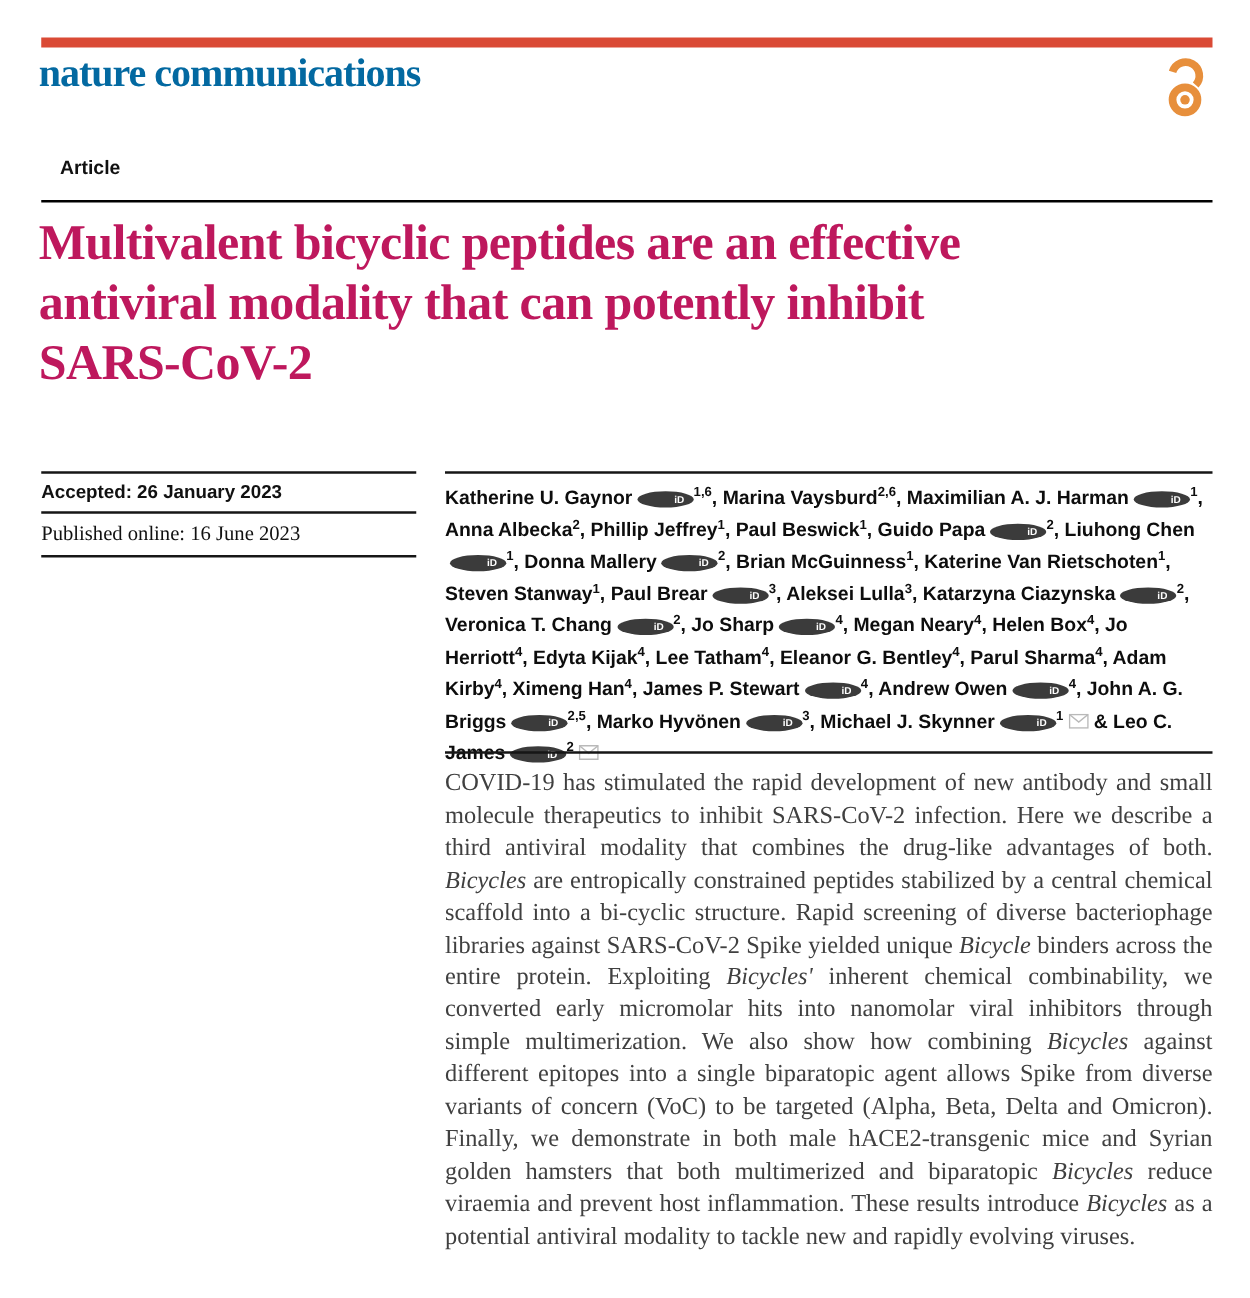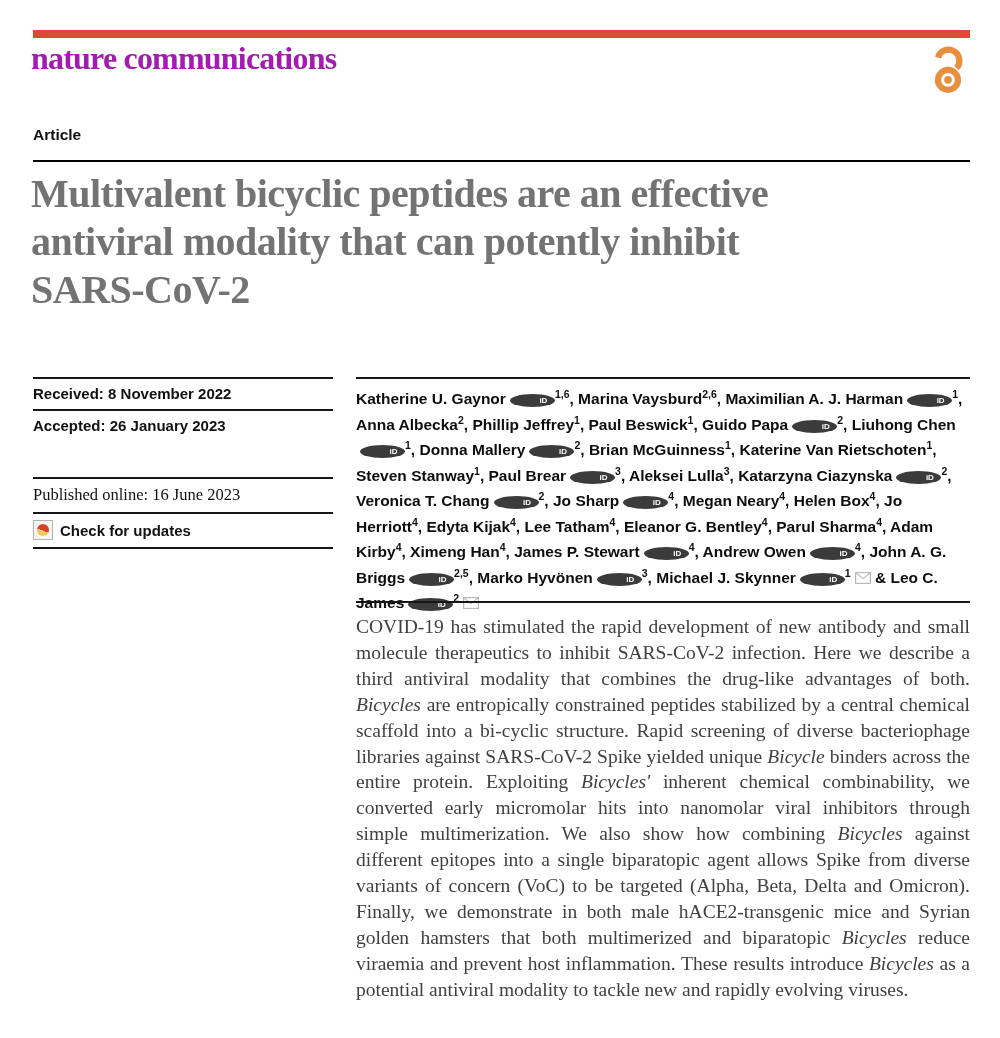--- a/index.html
+++ b/index.html
@@ -3,38 +3,38 @@
 <meta charset="utf-8">
 <style>
   html,body { margin:0; padding:0; background:#ffffff; }
   .page {
     position:relative; width:1000px; height:1038px; background:#fff;
     font-family:"Liberation Sans", sans-serif; color:#131313; overflow:hidden;
   }
   .redbar { position:absolute; left:33px; right:30px; top:30px; height:8px; background:var(--brand-red,#da4a35); }
   .journal {
     position:absolute; left:31px; top:40px;
-    font-family:"Liberation Serif", serif; font-weight:700; font-size:32px; letter-spacing:-0.8px; color:#a21caf;
+    font-family:"Liberation Serif", serif; font-weight:700; font-size:32px; letter-spacing:-0.8px; color:#0369a1;
   }
   .oa-icon { position:absolute; right:33px; top:42px; color:var(--oa-orange,#e78f3c); }
   .meta-row {
-    position:absolute; left:33px; right:30px; top:126px;
+    position:absolute; left:48px; right:30px; top:126px;
     display:flex; justify-content:space-between; align-items:flex-start;
   }
   .article-label { font-weight:700; font-size:15.5px; color:#111; }
   .doi-link { font-size:14px; color:var(--doi-blue,#2e6da4); text-decoration:none; }
   .rule-title { position:absolute; left:33px; right:30px; top:160px; border-top:2px solid #000; }
   .title {
     position:absolute; left:31px; top:170px; width:948px;
     font-family:"Liberation Serif", serif; font-weight:700; font-size:40px; line-height:48px;
-    letter-spacing:-0.5px; color:#737373; white-space:pre-line;
+    letter-spacing:-0.5px; color:#be185d; white-space:pre-line;
   }
   .leftcol { position:absolute; left:33px; top:377px; width:300px; border-bottom:2px solid #161616; }
   .hist-item { border-top:2px solid #161616; padding:6px 0 7px; font-size:15px; font-weight:700; color:#111; }
-  .hist-item.serif { font-family:"Liberation Serif", serif; font-weight:400; font-size:16.5px;margin-top:36px; }
+  .hist-item.serif { font-family:"Liberation Serif", serif; font-weight:400; font-size:16.5px; }
   .check-row { display:flex; align-items:center; gap:7px; }
   .crossmark-box {
     width:20px; height:20px; border:1px solid #b3b3b3; background:#f7f6f2; box-sizing:border-box;
     display:inline-flex; align-items:center; justify-content:center; flex:0 0 auto;
   }
   .crossmark-ball {
     width:12px; height:12px; border-radius:50%;
     background:linear-gradient(200deg, var(--crossmark-red,#d5402b) 0 54%, var(--crossmark-yellow,#efc75e) 54% 100%);
   }
   .rightcol { position:absolute; left:356px; top:377px; width:614px; }
@@ -78,29 +78,22 @@
     <span class="article-label">Article</span>
   </div>
 
   <div class="rule-title"></div>
 
   <h1 class="title" style="margin:0;">Multivalent bicyclic peptides are an effective
 antiviral modality that can potently inhibit
 SARS-CoV-2</h1>
 
   <div class="leftcol">
-    <div class="hist-item">Received: 8 November 2022</div>
     <div class="hist-item">Accepted: 26 January 2023</div>
     <div class="hist-item serif">Published online: 16 June 2023</div>
-    <div class="hist-item check-row">
-      <span class="crossmark-box">
-          <span class="crossmark-ball"></span>
-        </span>
-      <span>Check for updates</span>
-    </div>
   </div>
 
   <div class="rightcol">
     <p class="authors" style="margin:0;"><span>Katherine U. Gaynor</span><span class="orcid">iD</span><span class="sup">1,6</span>, <span>Marina Vaysburd</span><span class="sup">2,6</span>, <span>Maximilian A. J. Harman</span><span class="orcid">iD</span><span class="sup">1</span>, <span>Anna Albecka</span><span class="sup">2</span>, <span>Phillip Jeffrey</span><span class="sup">1</span>, <span>Paul Beswick</span><span class="sup">1</span>, <span>Guido Papa</span><span class="orcid">iD</span><span class="sup">2</span>, <span>Liuhong Chen</span><span class="orcid">iD</span><span class="sup">1</span>, <span>Donna Mallery</span><span class="orcid">iD</span><span class="sup">2</span>, <span>Brian McGuinness</span><span class="sup">1</span>, <span>Katerine Van Rietschoten</span><span class="sup">1</span>, <span>Steven Stanway</span><span class="sup">1</span>, <span>Paul Brear</span><span class="orcid">iD</span><span class="sup">3</span>, <span>Aleksei Lulla</span><span class="sup">3</span>, <span>Katarzyna Ciazynska</span><span class="orcid">iD</span><span class="sup">2</span>, <span>Veronica T. Chang</span><span class="orcid">iD</span><span class="sup">2</span>, <span>Jo Sharp</span><span class="orcid">iD</span><span class="sup">4</span>, <span>Megan Neary</span><span class="sup">4</span>, <span>Helen Box</span><span class="sup">4</span>, <span>Jo Herriott</span><span class="sup">4</span>, <span>Edyta Kijak</span><span class="sup">4</span>, <span>Lee Tatham</span><span class="sup">4</span>, <span>Eleanor G. Bentley</span><span class="sup">4</span>, <span>Parul Sharma</span><span class="sup">4</span>, <span>Adam Kirby</span><span class="sup">4</span>, <span>Ximeng Han</span><span class="sup">4</span>, <span>James P. Stewart</span><span class="orcid">iD</span><span class="sup">4</span>, <span>Andrew Owen</span><span class="orcid">iD</span><span class="sup">4</span>, <span>John A. G. Briggs</span><span class="orcid">iD</span><span class="sup">2,5</span>, <span>Marko Hyvönen</span><span class="orcid">iD</span><span class="sup">3</span>, <span>Michael J. Skynner</span><span class="orcid">iD</span><span class="sup">1</span><span class="mail"><svg width="16" height="12" viewBox="0 0 16 12" fill="none">
             <rect x="0.6" y="0.6" width="14.8" height="10.8" stroke="currentColor" stroke-width="1.2" fill="none"></rect>
             <path d="M0.6,0.6 L8,6.6 L15.4,0.6" stroke="currentColor" stroke-width="1.2" fill="none"></path>
           </svg></span> &amp; <span>Leo C. James</span><span class="orcid">iD</span><span class="sup">2</span><span class="mail"><svg width="16" height="12" viewBox="0 0 16 12" fill="none">
             <rect x="0.6" y="0.6" width="14.8" height="10.8" stroke="currentColor" stroke-width="1.2" fill="none"></rect>
             <path d="M0.6,0.6 L8,6.6 L15.4,0.6" stroke="currentColor" stroke-width="1.2" fill="none"></path>
           </svg></span></p>

